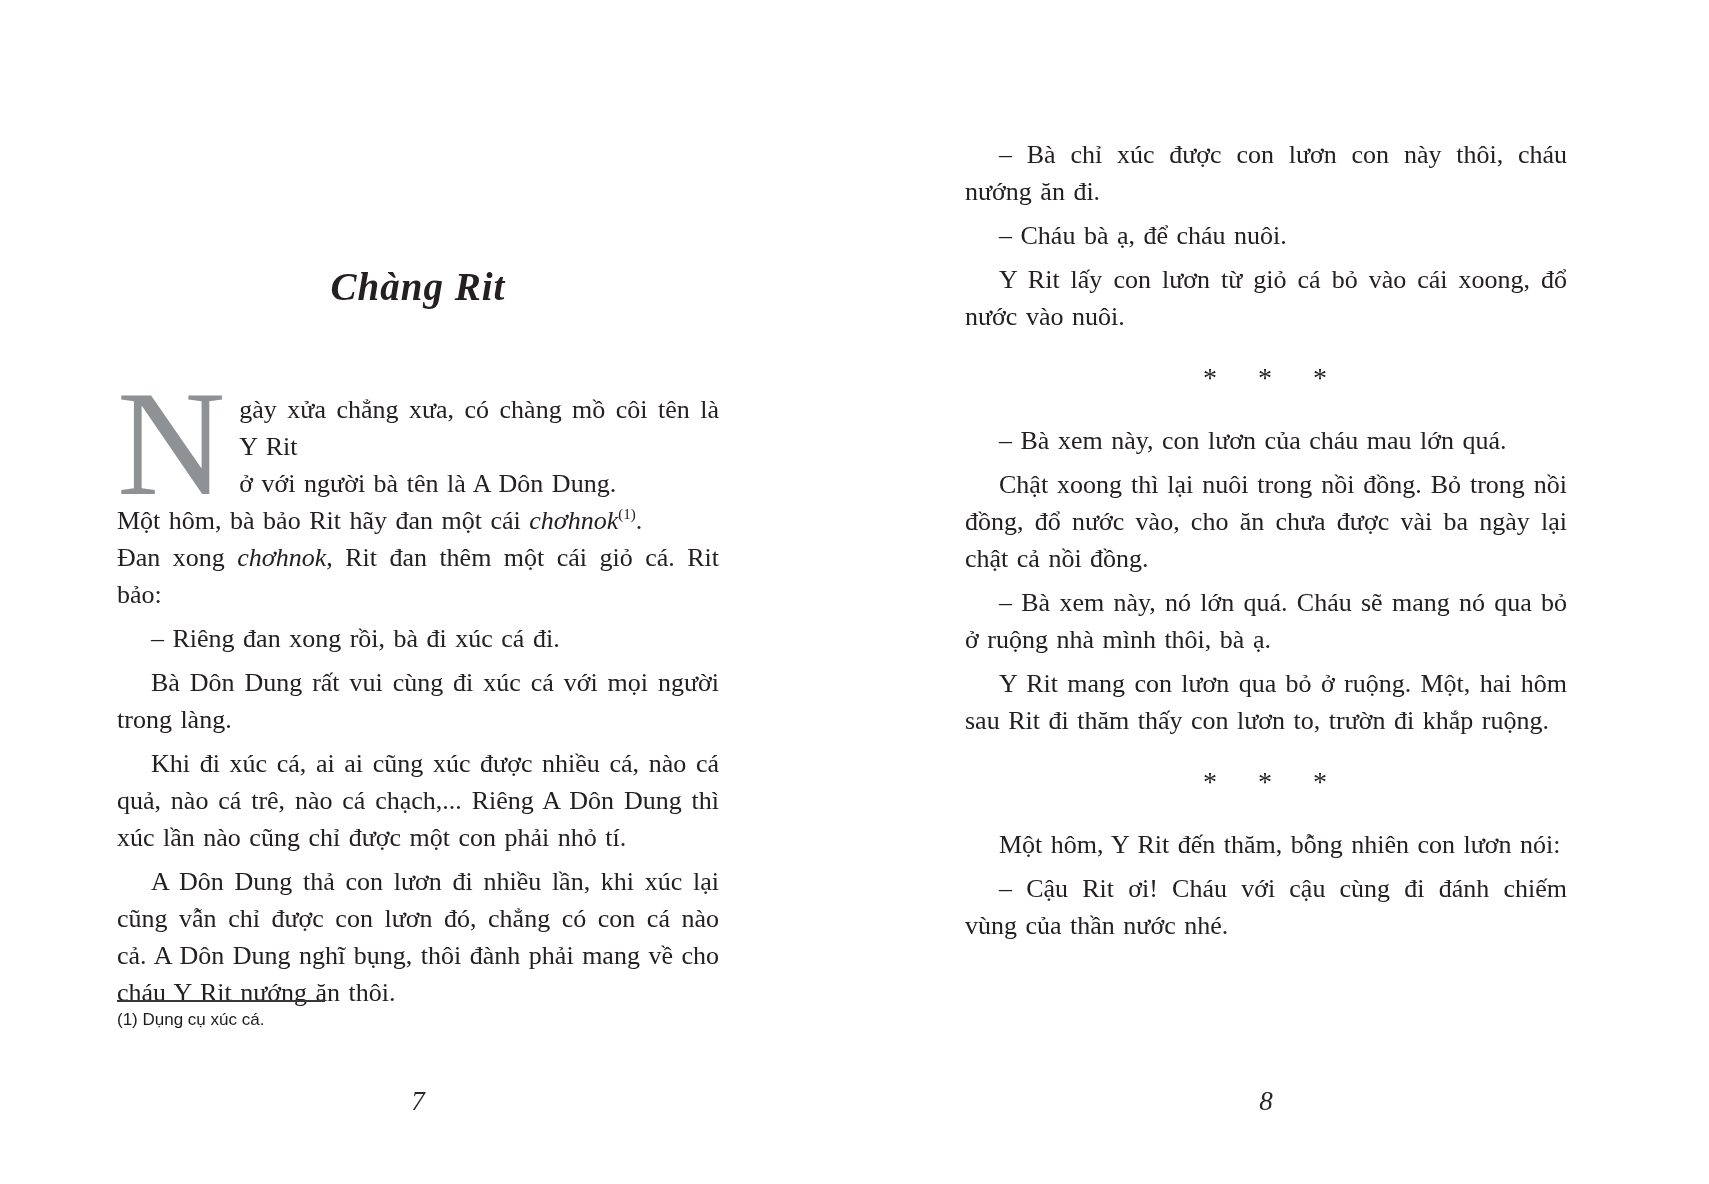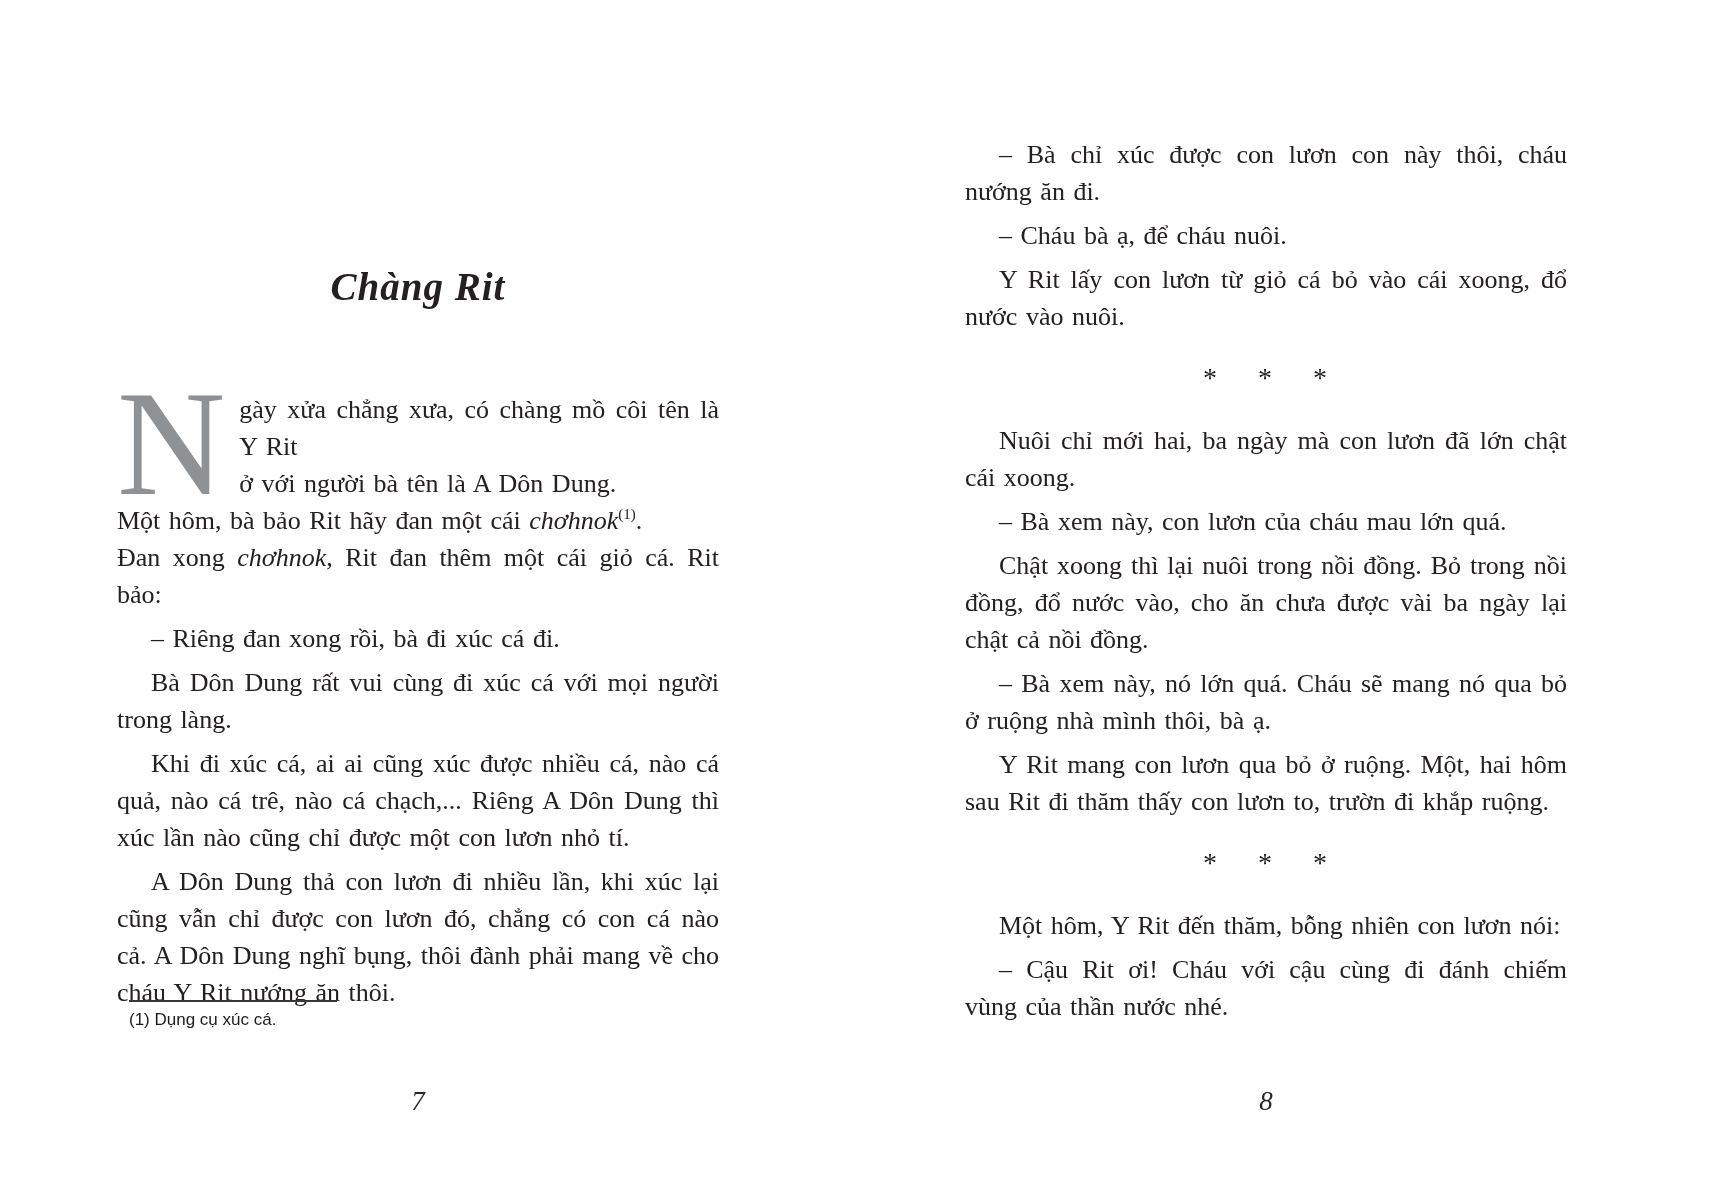--- a/index.html
+++ b/index.html
@@ -49,21 +49,20 @@
     word-spacing:30px;
     margin:24px 0 26px 0;
     text-indent:0;
   }
   .footnote-block{
     position:absolute;
     left:117px;top:1000px;width:602px;
     font-family:"Liberation Sans","DejaVu Sans",sans-serif;
     font-size:17px;
     color:#1d1b1c;
-    margin-left:12px;
   }
   .footnote-rule{
     width:208px;height:0;
     border-top:2px solid #3a3637;
     margin-bottom:8px;
   }
   .page-number{
     position:absolute;
     top:1086px;width:602px;
     text-align:center;
@@ -85,39 +84,38 @@
     <p class="para opening">
       <span class="dropcap">N</span>
       <span class="oline">gày xửa chẳng xưa, có chàng mồ côi tên là Y Rit</span>
       <span class="oline">ở với người bà tên là A Dôn Dung.</span>
       <span class="oline"><span>Một hôm, bà bảo Rit hãy đan một cái </span><i>chơhnok</i><sup class="fn-ref">(1)</sup><span>.</span></span>
       <span class="oline"><span>Đan xong </span><i>chơhnok</i><span>, Rit đan thêm một cái giỏ cá. Rit bảo:</span></span>
     </p>
 
     <p class="para">– Riêng đan xong rồi, bà đi xúc cá đi.</p>
     <p class="para">Bà Dôn Dung rất vui cùng đi xúc cá với mọi người trong làng.</p>
-    <p class="para">Khi đi xúc cá, ai ai cũng xúc được nhiều cá, nào cá quả, nào cá trê, nào cá chạch,... Riêng A Dôn Dung thì xúc lần nào cũng chỉ được một con lươn nhỏ tí.</p>
+    <p class="para">Khi đi xúc cá, ai ai cũng xúc được nhiều cá, nào cá quả, nào cá trê, nào cá chạch,... Riêng A Dôn Dung thì xúc lần nào cũng chỉ được một con phải nhỏ tí.</p>
     <p class="para">A Dôn Dung thả con lươn đi nhiều lần, khi xúc lại cũng vẫn chỉ được con lươn đó, chẳng có con cá nào cả. A Dôn Dung nghĩ bụng, thôi đành phải mang về cho cháu Y Rit nướng ăn thôi.</p>
   </div>
 
   <div class="footnote-block">
     <div class="footnote-rule"></div>
     <div>(1) Dụng cụ xúc cá.</div>
   </div>
 
   <div class="page-number left">7</div>
 
   <div class="col col-right body-text">
     <p class="para">– Bà chỉ xúc được con lươn con này thôi, cháu nướng ăn đi.</p>
     <p class="para">– Cháu bà ạ, để cháu nuôi.</p>
     <p class="para">Y Rit lấy con lươn từ giỏ cá bỏ vào cái xoong, đổ nước vào nuôi.</p>
 
     <p class="para separator">* * *</p>
 
-    <p class="para">Nuôi chỉ mới hai, ba ngày mà con lươn đã lớn chật cái xoong.</p>
     <p class="para">– Bà xem này, con lươn của cháu mau lớn quá.</p>
     <p class="para">Chật xoong thì lại nuôi trong nồi đồng. Bỏ trong nồi đồng, đổ nước vào, cho ăn chưa được vài ba ngày lại chật cả nồi đồng.</p>
     <p class="para">– Bà xem này, nó lớn quá. Cháu sẽ mang nó qua bỏ ở ruộng nhà mình thôi, bà ạ.</p>
     <p class="para">Y Rit mang con lươn qua bỏ ở ruộng. Một, hai hôm sau Rit đi thăm thấy con lươn to, trườn đi khắp ruộng.</p>
 
     <p class="para separator">* * *</p>
 
     <p class="para">Một hôm, Y Rit đến thăm, bỗng nhiên con lươn nói:</p>
     <p class="para">– Cậu Rit ơi! Cháu với cậu cùng đi đánh chiếm vùng của thần nước nhé.</p>
   </div>

